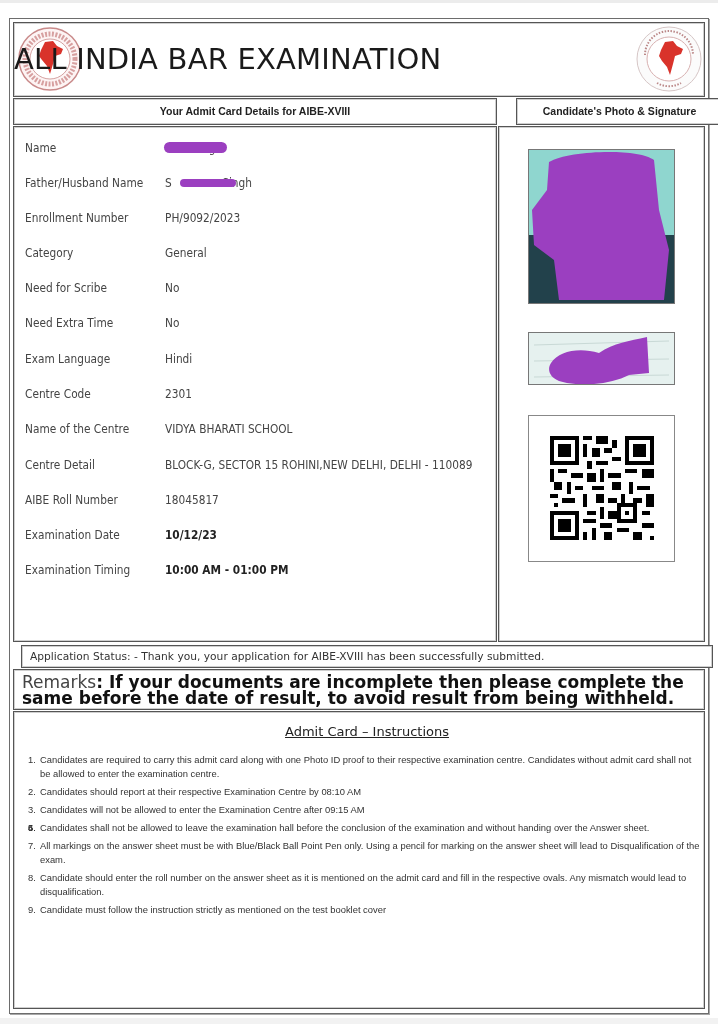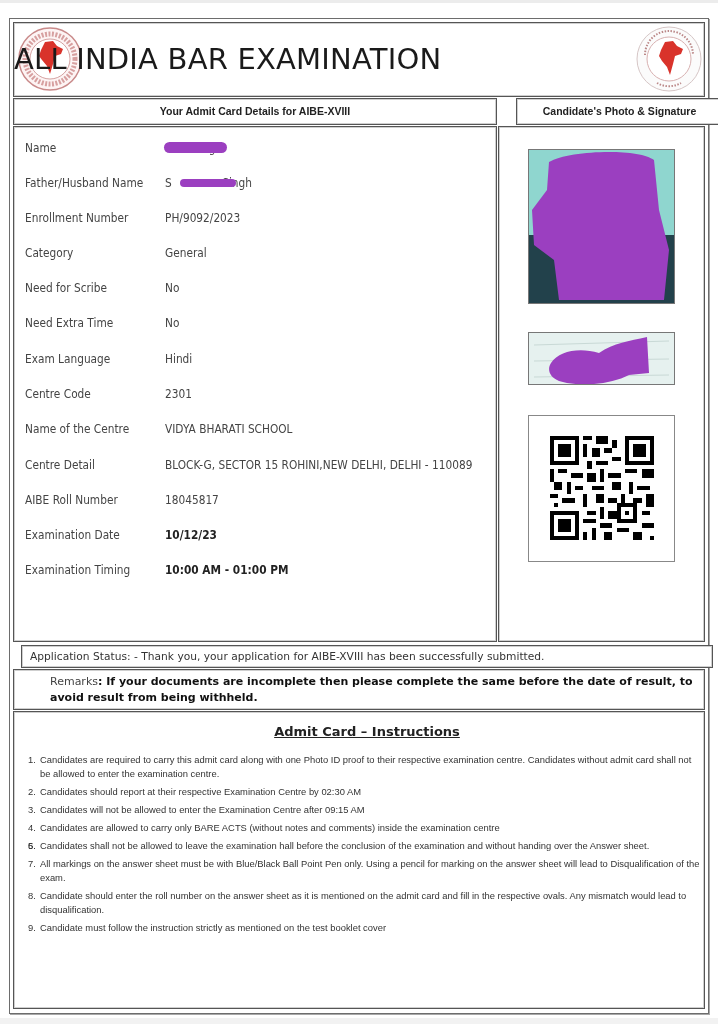--- a/index.html
+++ b/index.html
@@ -36,26 +36,26 @@
   .redact { position:absolute; background:#9b3fc0; border-radius:8px; }
   
   .pcol { left:498px; top:126px; width:205px; height:514px; }
   .photo { position:absolute; left:29px; top:22px; width:145px; height:153px; border:1px solid #777; background:#1d3a45; overflow:hidden; }
   .sig { position:absolute; left:29px; top:205px; width:145px; height:51px; border:1px solid #777; background:#e6f1ef; overflow:hidden; }
   .qrbox { position:absolute; left:29px; top:288px; width:145px; height:145px; border:1px solid #888; background:#fff; }
   
   .status { left:13px; top:645px; width:690px; height:21px;margin-left:8px; }
   .status span { position:absolute; left:8px; top:4px; font-size:11px; color:#333; white-space:nowrap; transform:scaleX(0.97); transform-origin:left; }
   .remarks { left:13px; top:669px; width:690px; height:39px; }
-  .remarks .txt { position:absolute; left:8px; top:4px; right:10px; font-size:11px; line-height:16px; color:#111;margin-left:28px; }
+  .remarks .txt { position:absolute; left:8px; top:4px; right:10px; font-size:17px; line-height:16px; color:#111; }
   .remarks .rl { font-weight:normal; color:#444; }
   .remarks .rb { font-weight:bold; }
   
   .instr { left:13px; top:711px; width:690px; height:296px; }
-  .ititle { position:absolute; left:16px; right:0; top:12px; text-align:center; font-size:13px; font-weight:bold; color:#222; text-decoration:underline; }
+  .ititle { position:absolute; left:16px; right:0; top:12px; text-align:center; font-size:13px; font-weight:normal; color:#222; text-decoration:underline; }
   .ilist { position:absolute; left:14px; top:41px; width:672px; margin:0; padding:0; list-style:none; }
   .ilist li { position:relative; padding-left:12px; font-size:9.4px; line-height:14px; margin-bottom:4px; color:#333; font-family:"Liberation Sans", sans-serif; }
   .ilist li .n { position:absolute; left:0; top:0; }
 </style>
 </head>
 <body>
 
 <div class="topline"></div>
 
 <div class="outer"></div>
@@ -228,23 +228,23 @@
 </div>
 
 <div class="box remarks">
   <div class="txt"><span class="rl">Remarks</span><span class="rb">: If your documents are incomplete then please complete the same before the date of result, to avoid result from being withheld.</span></div>
 </div>
 
 <div class="box instr">
   <div class="ititle">Admit Card – Instructions</div>
   <ol class="ilist">
     <li><span class="n">1.</span><span>Candidates are required to carry this admit card along with one Photo ID proof to their respective examination centre. Candidates without admit card shall not be allowed to enter the examination centre.</span></li>
-    <li><span class="n">2.</span><span>Candidates should report at their respective Examination Centre by 02:30 AM</span></li>
+    <li><span class="n">2.</span><span>Candidates should report at their respective Examination Centre by 08:10 AM</span></li>
     <li><span class="n">3.</span><span>Candidates will not be allowed to enter the Examination Centre after 09:15 AM</span></li>
-    <li><span class="n">4.</span><span>Candidates are allowed to carry only BARE ACTS (without notes and comments) inside the examination centre</span></li>
+    <li><span class="n">4.</span></li>
     <li><span class="n">5.</span></li>
     <li><span class="n">6.</span><span>Candidates shall not be allowed to leave the examination hall before the conclusion of the examination and without handing over the Answer sheet.</span></li>
     <li><span class="n">7.</span><span>All markings on the answer sheet must be with Blue/Black Ball Point Pen only. Using a pencil for marking on the answer sheet will lead to Disqualification of the exam.</span></li>
     <li><span class="n">8.</span><span>Candidate should enter the roll number on the answer sheet as it is mentioned on the admit card and fill in the respective ovals. Any mismatch would lead to disqualification.</span></li>
     <li><span class="n">9.</span><span>Candidate must follow the instruction strictly as mentioned on the test booklet cover</span></li>
   </ol>
 </div>
 
 <div class="bottomline"></div>
 

